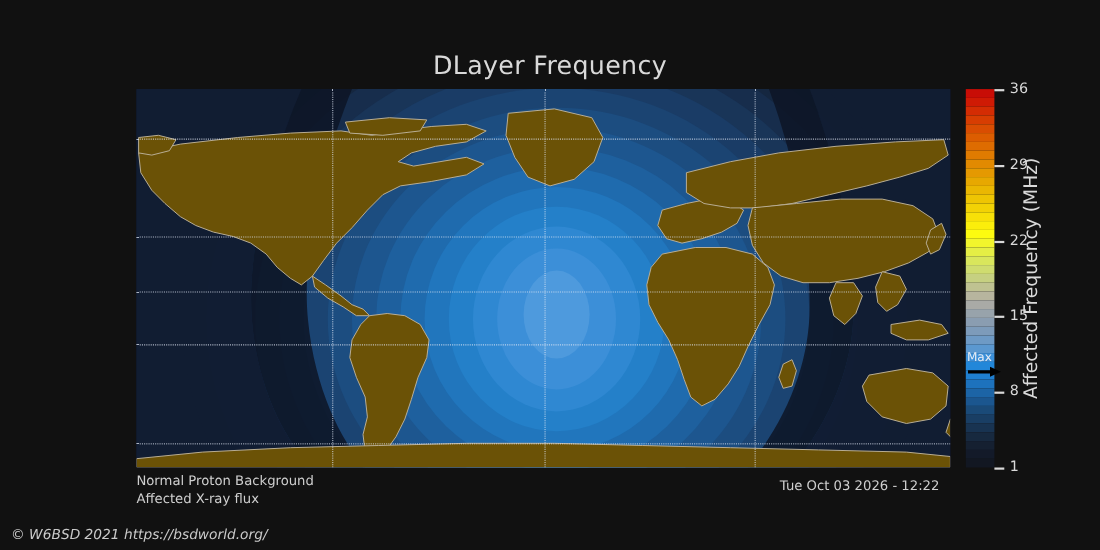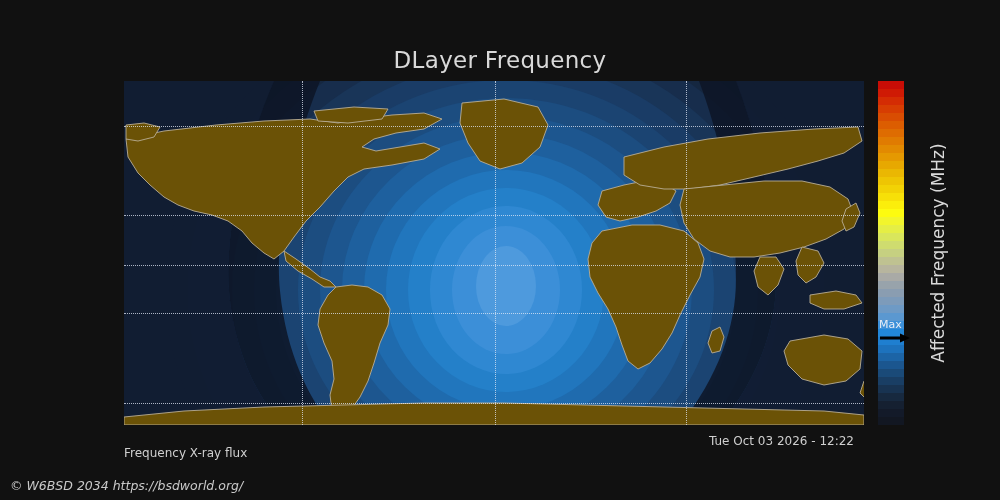--- a/index.html
+++ b/index.html
@@ -220,26 +220,41 @@
       <div class="cb-seg" style="background: rgb(28, 100, 166); height: 8px;"></div>
       <div class="cb-seg" style="background: rgb(27, 86, 143); height: 8px;"></div>
       <div class="cb-seg" style="background: rgb(26, 74, 120); height: 8px;"></div>
       <div class="cb-seg" style="background: rgb(25, 62, 100); height: 8px;"></div>
       <div class="cb-seg" style="background: rgb(24, 51, 81); height: 8px;"></div>
       <div class="cb-seg" style="background: rgb(23, 41, 63); height: 8px;"></div>
       <div class="cb-seg" style="background: rgb(21, 32, 49); height: 8px;"></div>
       <div class="cb-seg" style="background: rgb(19, 26, 41); height: 8px;"></div>
       <div class="cb-seg" style="background: rgb(18, 23, 34); height: 8px;"></div>
     </div>
+  <div id="cbticks">
+      <div class="cb-tick" style="top: 0px;"></div>
+      <div class="cb-lab" style="top: 0px;">36</div>
+      <div class="cb-tick" style="top: 68.8px;"></div>
+      <div class="cb-lab" style="top: 68.8px;">29</div>
+      <div class="cb-tick" style="top: 137.6px;"></div>
+      <div class="cb-lab" style="top: 137.6px;">22</div>
+      <div class="cb-tick" style="top: 206.4px;"></div>
+      <div class="cb-lab" style="top: 206.4px;">15</div>
+      <div class="cb-tick" style="top: 275.2px;"></div>
+      <div class="cb-lab" style="top: 275.2px;">8</div>
+      <div class="cb-tick" style="top: 344px;"></div>
+      <div class="cb-lab" style="top: 344px;">1</div>
+    </div>
   <div id="cbaxislabel">Affected Frequency (MHz)</div>
 
   <div id="maxmark">
     <div id="maxtxt">Max</div>
     <svg id="maxarrow" viewBox="0 0 30 10">
       <path d="M0,5 L22,5" stroke="#000" stroke-width="3"></path>
       <path d="M30,5 L20,0.5 L20,9.5 Z" fill="#000"></path>
     </svg>
   </div>
 
-  <div class="foot" id="f2">Frequency X-ray flux</div>
+  <div class="foot" id="f1">Normal Proton Background</div>
+  <div class="foot" id="f2">Affected X-ray flux</div>
   <div id="stamp">Tue Oct 03 2026 - 12:22</div>
-  <div id="copy">© W6BSD 2034 https://bsdworld.org/</div>
+  <div id="copy">© W6BSD 2021 https://bsdworld.org/</div>
 </div>
 
 </body></html>

